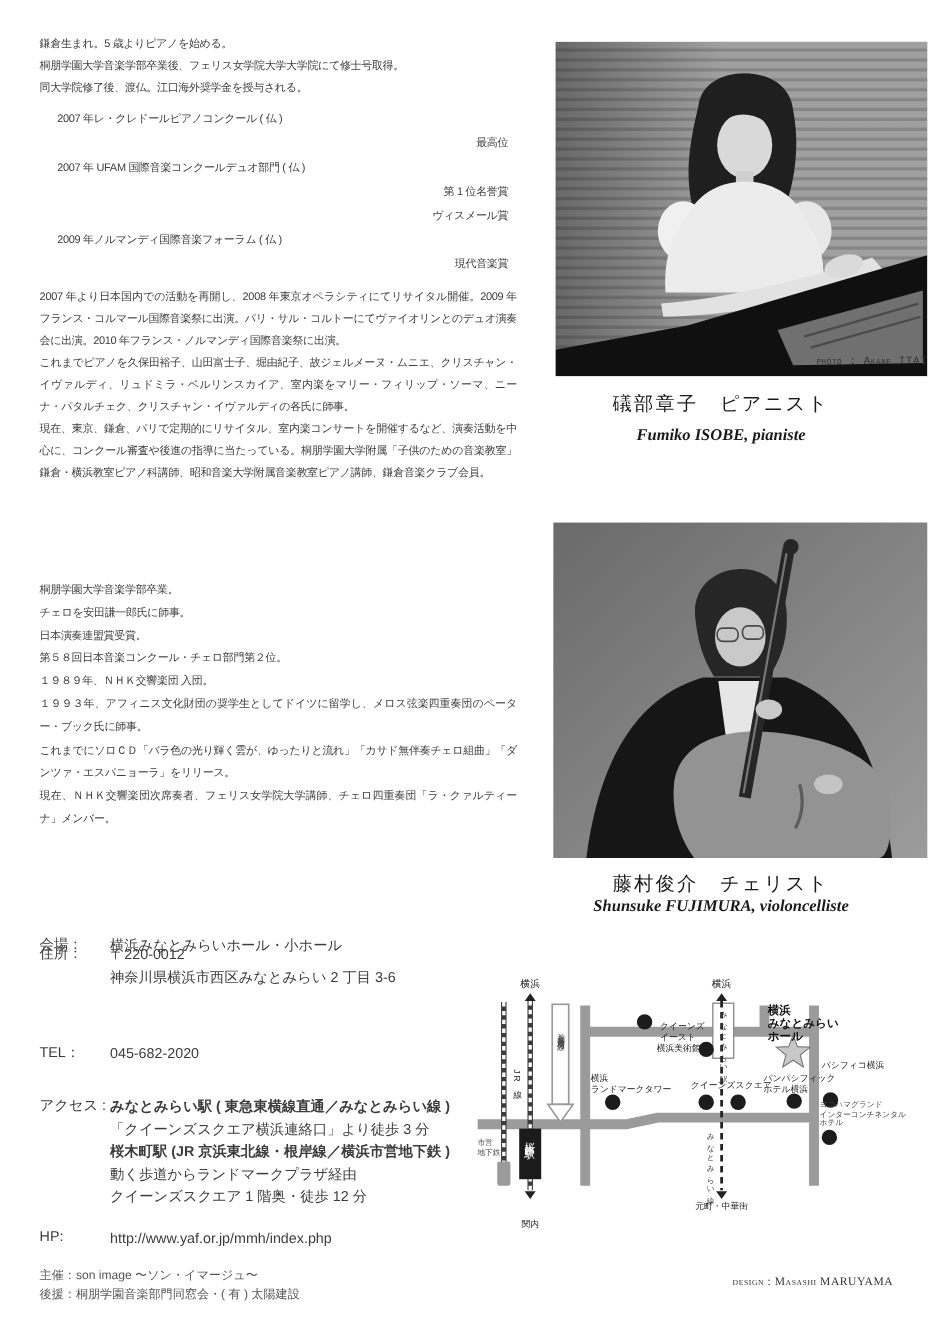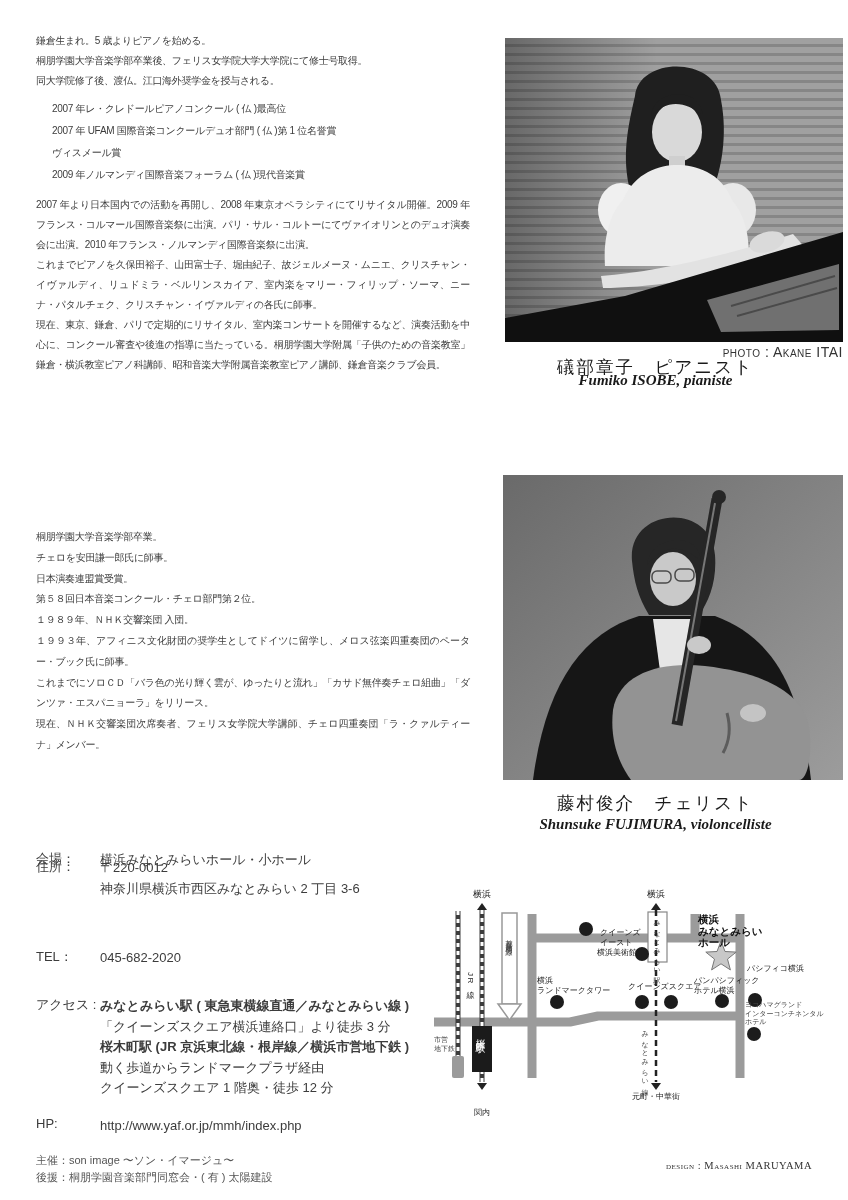--- a/index.html
+++ b/index.html
@@ -5,37 +5,37 @@
   html,body{margin:0;padding:0;}
   body{width:848px;height:1200px;position:relative;background:#ffffff;overflow:hidden;
        font-family:"Liberation Sans","DejaVu Sans",sans-serif;color:#3c3c3c;}
 
   
   .bio{position:absolute;left:36px;width:434px;font-size:10px;line-height:20px;
        letter-spacing:-0.3px;text-align:justify;color:#3c3c3c;}
   .bio1{top:31px;}
   .bio2{top:527px;line-height:20.8px;}
   .awards{margin:7px 0 9px 0;padding-left:16px;}
-  .award-row{display:flex;line-height:22px;width:410px;}
+  .award-row{display:flex;line-height:22px;width:410px;flex-direction:column;}
   .award-prize{text-align:right;white-space:nowrap;}
 
   
   .photo{position:absolute;overflow:hidden;background:#9a9a9a;}
   .photo1{left:505px;top:38px;width:338px;height:304px;}
   .photo2{left:503px;top:475px;width:340px;height:305px;}
-  .credit{position:absolute;left:505px;top:344px;width:338px;text-align:right;
-          font-family:Liberation Sans, sans-serif;font-variant:small-caps;
-          font-size:14px;letter-spacing:0.5px;color:#333;}
+  .credit{position:absolute;left:505px;top:324px;width:338px;text-align:right;
+          font-family:Liberation Mono, monospace;font-variant:small-caps;
+          font-size:10px;letter-spacing:0.5px;color:#333;}
   .cap-jp{position:absolute;left:463px;width:385px;text-align:center;
           font-family:"Liberation Serif","DejaVu Serif",serif;font-size:17.5px;
           letter-spacing:2px;color:#1a1a1a;}
   .cap-en{position:absolute;left:463px;width:385px;text-align:center;
           font-family:"Liberation Serif","DejaVu Serif",serif;font-size:15px;
           font-weight:bold;font-style:italic;color:#1a1a1a;}
-  .cap1-jp{top:355px;} .cap1-en{top:372px;}
+  .cap1-jp{top:355px;} .cap1-en{top:388px;}
   .cap2-jp{top:791px;} .cap2-en{top:816px;}
 
   
   .vrow{position:absolute;left:36px;font-size:13px;color:#3c3c3c;display:flex;}
   .vlabel{width:64px;flex:none;}
   .vvalue{line-height:20.5px;}
   .vvalue .bold{font-weight:bold;}
   .v-venue{top:850px;} .v-addr{top:858px;} .v-tel{top:948px;}
   .v-access{top:996px;} .v-hp{top:1116px;}
 

